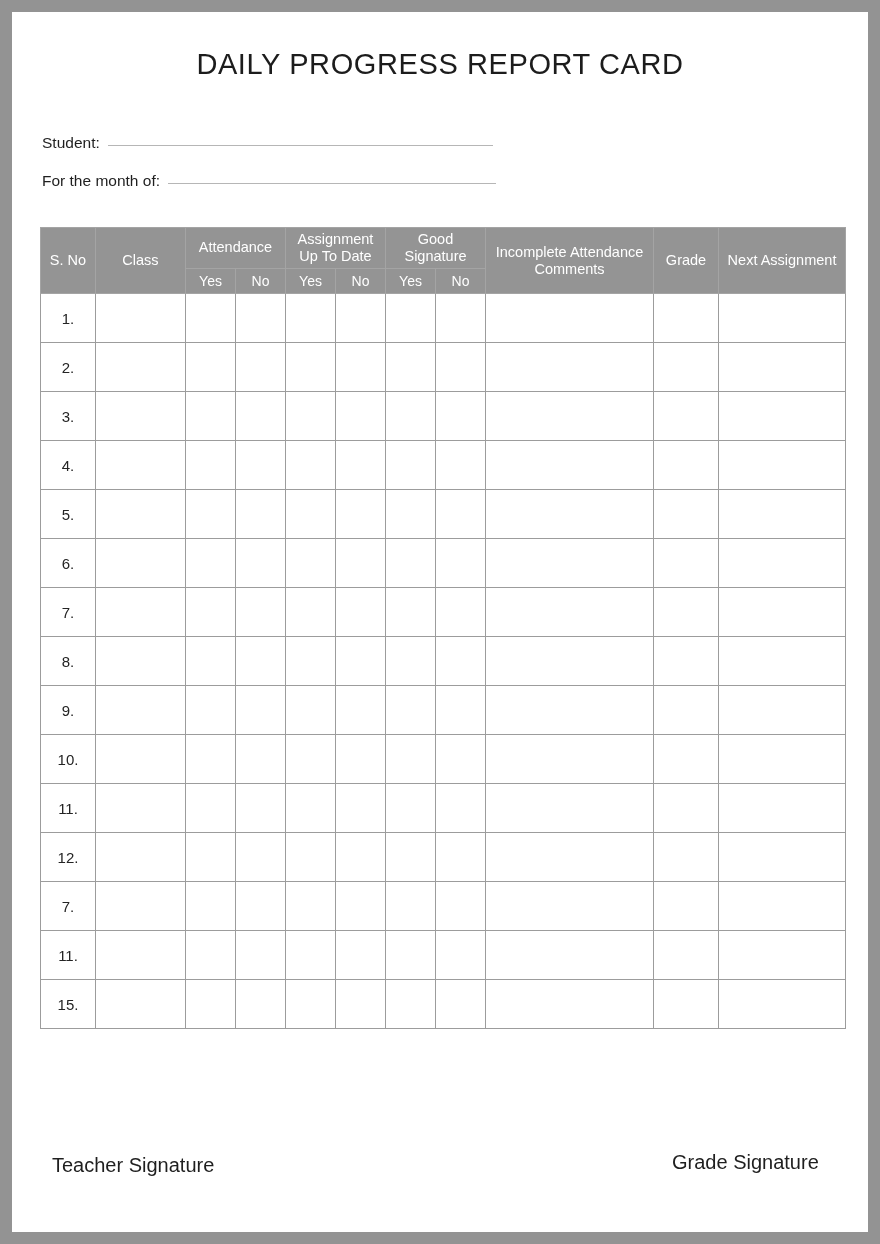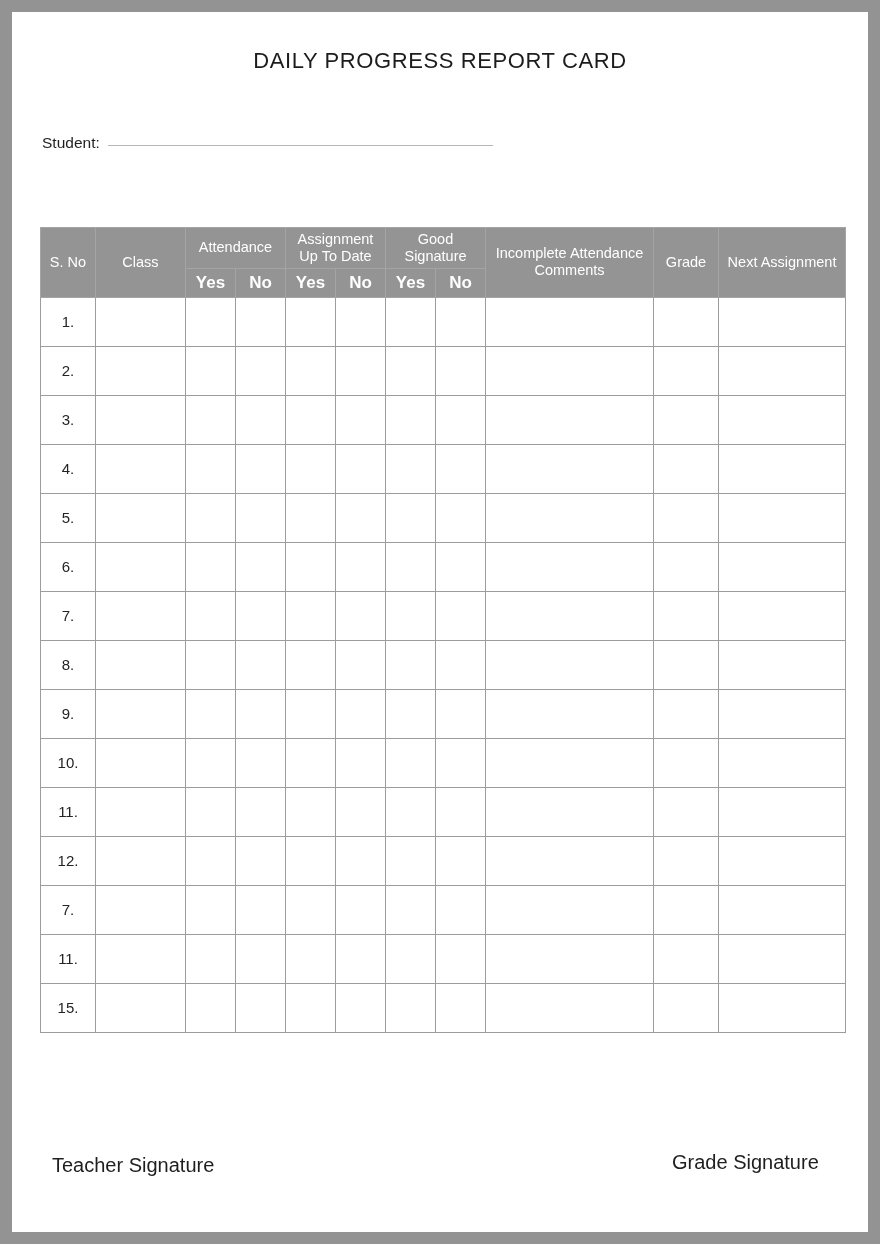--- a/index.html
+++ b/index.html
@@ -25,21 +25,21 @@
     background: #ffffff;
   }
 
   
   .doc-title {
     position: absolute;
     left: 0;
     top: 36px;
     width: 856px;
     text-align: center;
-    font-size: 22px;
+    font-size: 29px;
     font-weight: 400;
     letter-spacing: 0.6px;
     color: #1c1c1c;
     white-space: nowrap;
   }
 
   
   .form-field {
     position: absolute;
     display: flex;
@@ -85,23 +85,22 @@
     line-height: 1.17;
     text-align: center;
     vertical-align: middle;
     border-color: #a4a4a4;
     padding: 3px 2px;
   }
   .report-table thead th.grp-tall {
     border-bottom-color: #a4a4a4;
   }
   .report-table thead th.sub {
-    font-size: 17px;
+    font-size: 14px;
     padding: 4px 2px;
-    font-weight: bold;
   }
   .report-table tbody td {
     height: 49px;
     background: #ffffff;
     border-color: #9c9c9c;
   }
   .report-table tbody td.sno {
     text-align: center;
     font-size: 15px;
     color: #242424;
@@ -131,20 +130,24 @@
 
 <div class="page-frame">
 
   <div class="doc-title">DAILY PROGRESS REPORT CARD</div>
 
   <div class="form-field" id="field-student">
     <span class="field-label">Student:</span>
     <span class="field-rule"></span>
   </div>
 
+  <div class="form-field" id="field-month">
+    <span class="field-label">For the month of:</span>
+    <span class="field-rule"></span>
+  </div>
 
   <table class="report-table">
     <colgroup>
       <col class="c-sno">
         <col class="c-class">
       <col class="c-yn">
         <col class="c-yn">
       <col class="c-yn">
         <col class="c-yn">
       <col class="c-yn">

